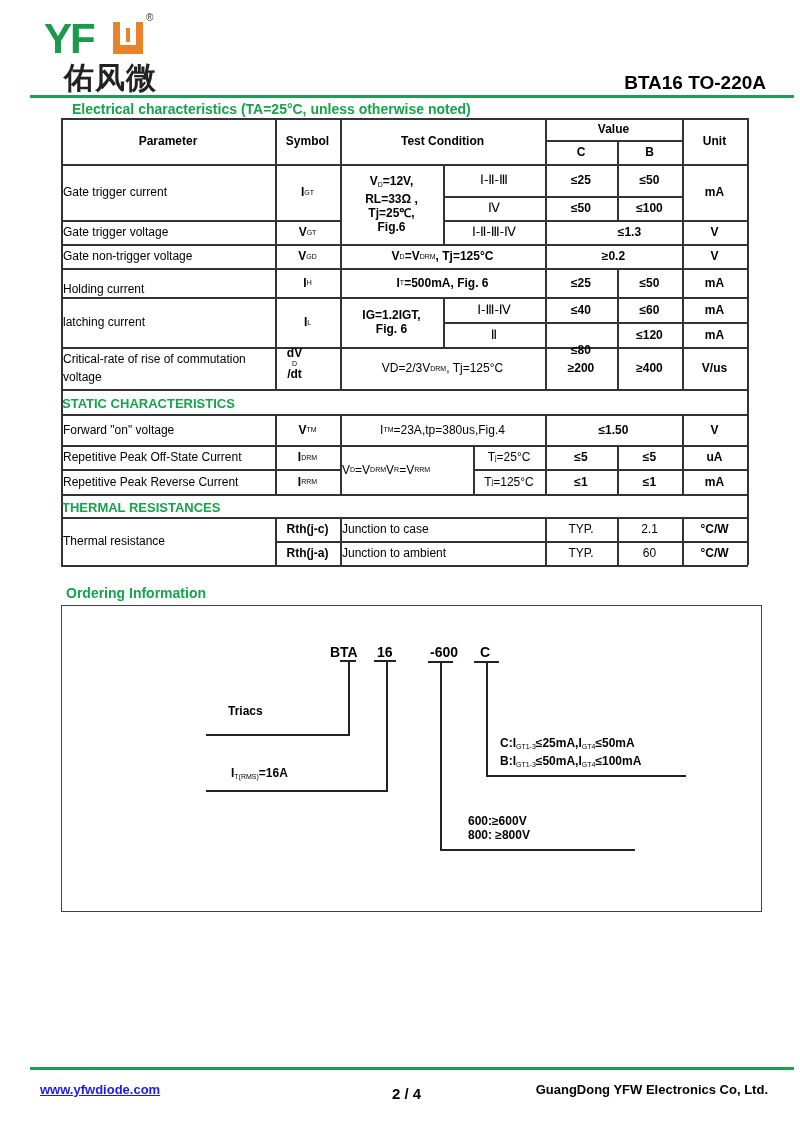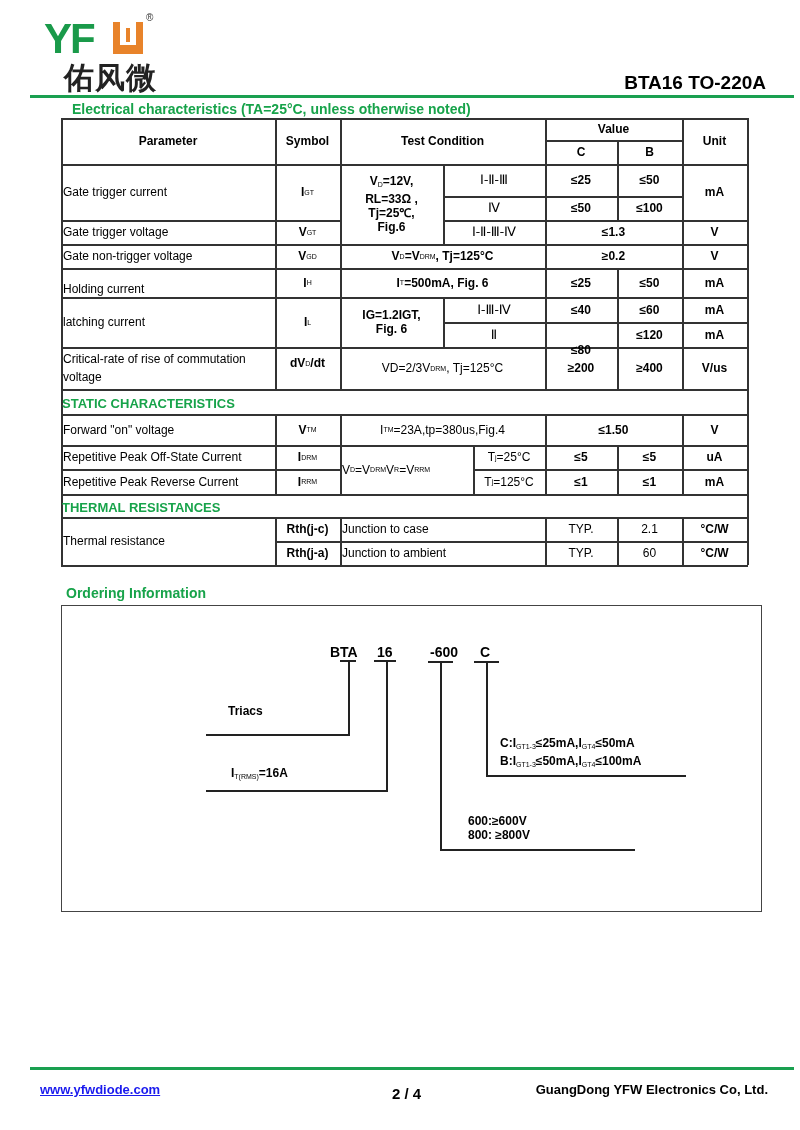--- a/index.html
+++ b/index.html
@@ -127,21 +127,21 @@
 <div class="cell c b" style="left:545px; top:196px; width:72px; height:24px;">≤50</div>
 <div class="cell c b" style="left:617px; top:196px; width:65px; height:24px;">≤100</div>
 <div class="cell c b" style="left:682px; top:164px; width:65px; height:56px;">mA</div>
 
 <div class="cell l" style="left:61px; top:220px; width:212px; height:24px;">Gate trigger voltage</div>
 <div class="cell c b" style="left:275px; top:220px; width:65px; height:24px;">
     <span>V</span>
     <sub>GT</sub>
   </div>
 <div class="cell c serif" style="left:443px; top:220px; width:102px; height:24px;">Ⅰ-Ⅱ-Ⅲ-Ⅳ</div>
-<div class="cell c b" style="left:545px; top:220px; width:137px; height:24px;">≤1.3</div>
+<div class="cell c b" style="left:545px; top:220px; width:137px; height:24px;padding-left:16px;">≤1.3</div>
 <div class="cell c b" style="left:682px; top:220px; width:65px; height:24px;">V</div>
 
 <div class="cell l" style="left:61px; top:244px; width:212px; height:24px;">Gate non-trigger voltage</div>
 <div class="cell c b" style="left:275px; top:244px; width:65px; height:24px;">
     <span>V</span>
     <sub>GD</sub>
   </div>
 <div class="cell c b" style="left:340px; top:244px; width:205px; height:24px;">
     <span>V</span>
     <sub>D</sub>
@@ -181,21 +181,21 @@
 <div class="cell c b" style="left:682px; top:297px; width:65px; height:25px;">mA</div>
 <div class="cell c serif" style="left:443px; top:322px; width:102px; height:25px;">Ⅱ</div>
 <div class="cell c b" style="left:545px; top:322px; width:72px; height:25px;margin-top:15px;">≤80</div>
 <div class="cell c b" style="left:617px; top:322px; width:65px; height:25px;">≤120</div>
 <div class="cell c b" style="left:682px; top:322px; width:65px; height:25px;">mA</div>
 
 <div class="cell l" style="left:61px; top:347px; width:212px; height:42px; flex-direction:column; align-items:flex-start; justify-content:center; line-height:18px;">
   <div>Critical-rate of rise of commutation</div>
   <div>voltage</div>
 </div>
-<div class="cell c b" style="left:275px; top:347px; width:65px; height:32px;">
+<div class="cell c b" style="left:262px; top:347px; width:65px; height:32px;flex-direction:column;">
     <span>dV</span>
     <sub>D</sub>
     <span>/dt</span>
   </div>
 <div class="cell c" style="left:340px; top:347px; width:205px; height:42px;">
     <span>VD=2/3V</span>
     <sub>DRM</sub>
     <span> , Tj=125°C</span>
   </div>
 <div class="cell c b" style="left:545px; top:347px; width:72px; height:42px;">≥200</div>

